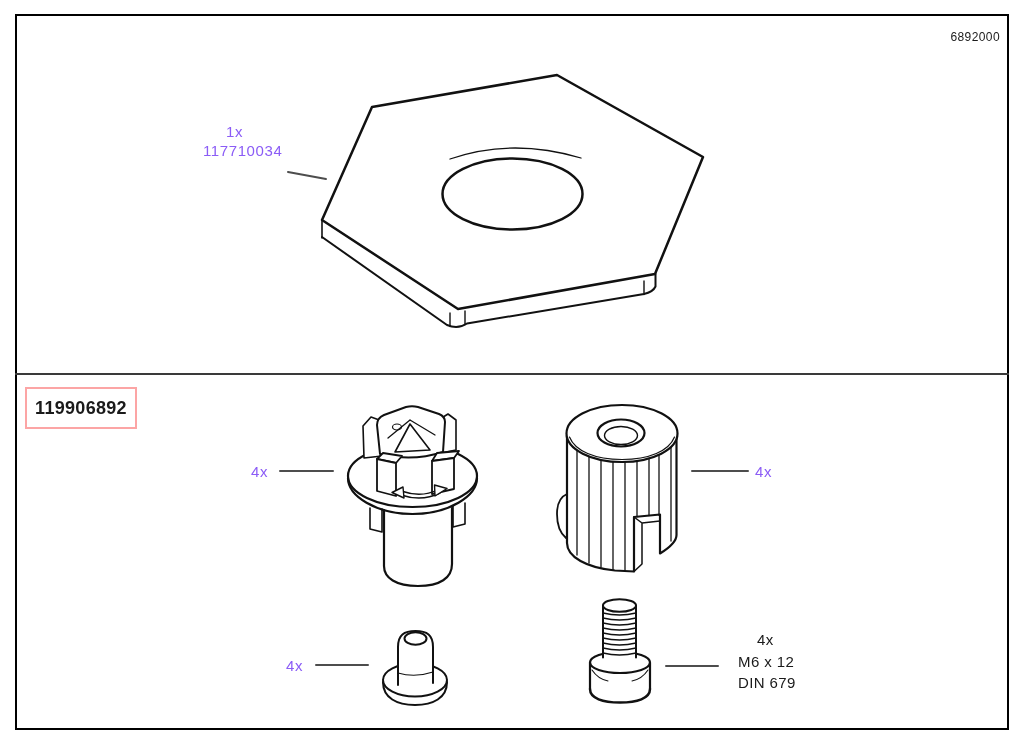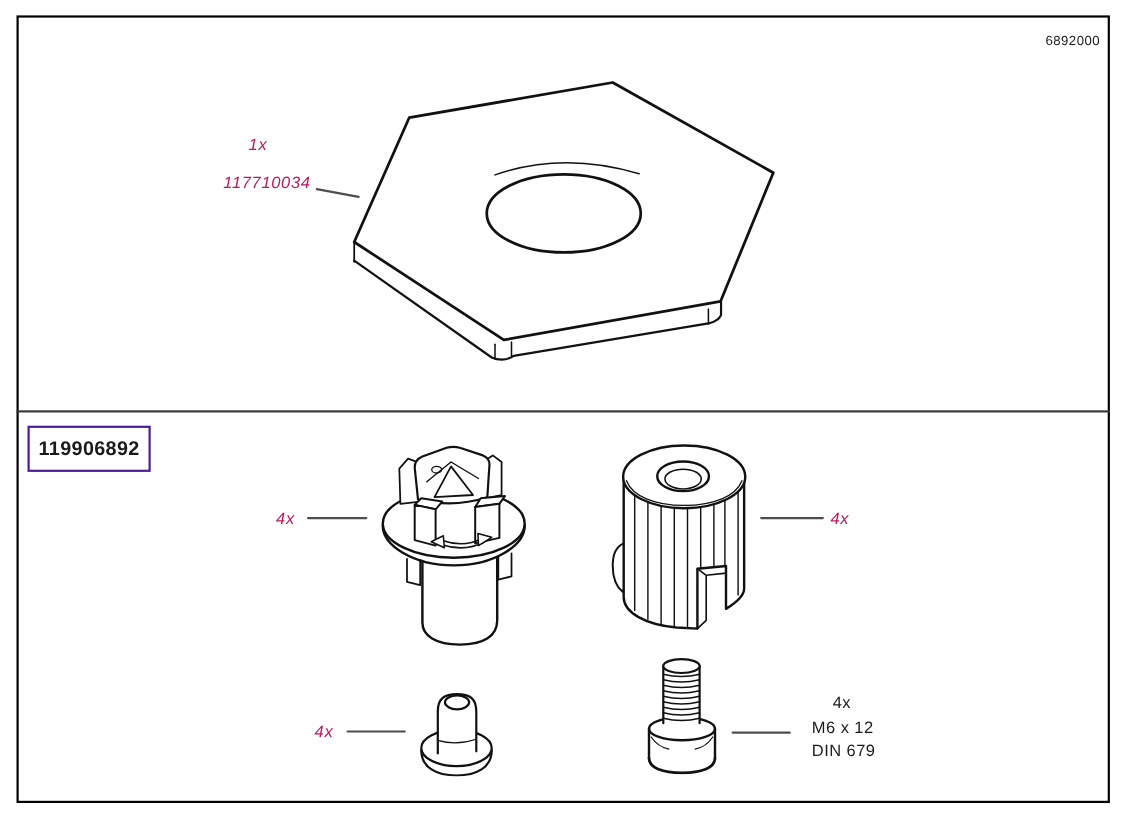--- a/index.html
+++ b/index.html
@@ -22,36 +22,35 @@
     position: absolute;
     left: 15px; top: 373px;
     width: 994px; height: 0;
     border-top: 2.5px solid #3a3a3a;
   }
   .abs { position: absolute; }
   .lbl {
     position: absolute;
     font-size: 15px;
     letter-spacing: 0.6px;
-    color: #be185d;
+    color: #8b5cf6;
     white-space: nowrap;
-    font-style: italic;
   }
   .catalog-number {
     position: absolute;
     top: 20px; right: 24px;
     font-size: 12px;
     letter-spacing: 0.4px;
     margin-top: 10px;
   }
   .kit-box {
     position: absolute;
     left: 25px; top: 387px;
     width: 112px; height: 42px;
-    border: 2px solid #4c1d95;
+    border: 2px solid #fca5a5;
     display: flex; align-items: center; justify-content: center;
     font-size: 18px; font-weight: bold;
     letter-spacing: 0.3px;
   }
   .screw-label {
     position: absolute;
     left: 738px; top: 629px;
     font-size: 15px;
     line-height: 21.5px;
     letter-spacing: 0.4px;
@@ -63,21 +62,21 @@
 </head>
 <body>
 
 <div id="page">
 
   <div class="frame"></div>
 
   <div class="catalog-number">6892000</div>
 
   <div class="lbl" style="left:226px; top:123px;">1x</div>
-  <div class="lbl" style="left:203px; top:158px;">117710034</div>
+  <div class="lbl" style="left:203px; top:142px;">117710034</div>
 
   <svg class="abs" style="left:300px; top:60px;" width="420" height="272" viewBox="0 0 420 272">
     <g stroke="#111" fill="none" stroke-linecap="round" stroke-linejoin="round">
 
       <polygon points="257,15 403,97 355,214 158,249 22,160 72,47" fill="#fff" stroke-width="2.5"></polygon>
 
       <path d="M22,177 L147,265 Q158,269.5 167,263.5 L344,234 Q353,232 355.5,226.5 L355.5,214" stroke-width="2"></path>
       <line x1="22" y1="160" x2="22" y2="178" stroke-width="1.6"></line>
       <line x1="150" y1="253" x2="150" y2="266.5" stroke-width="1.4"></line>
       <line x1="165" y1="251" x2="165" y2="264.5" stroke-width="1.4"></line>

